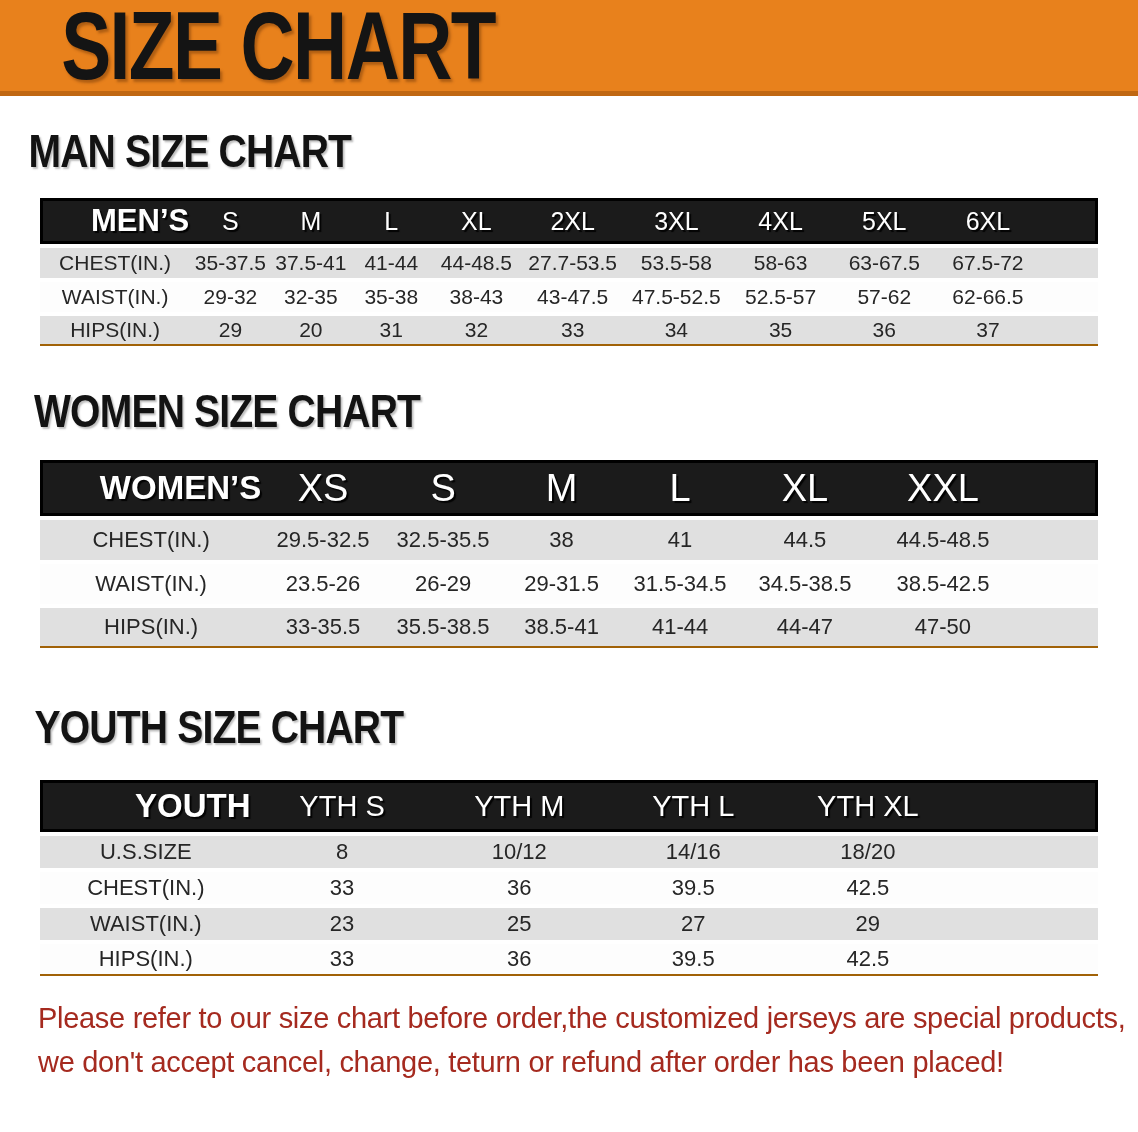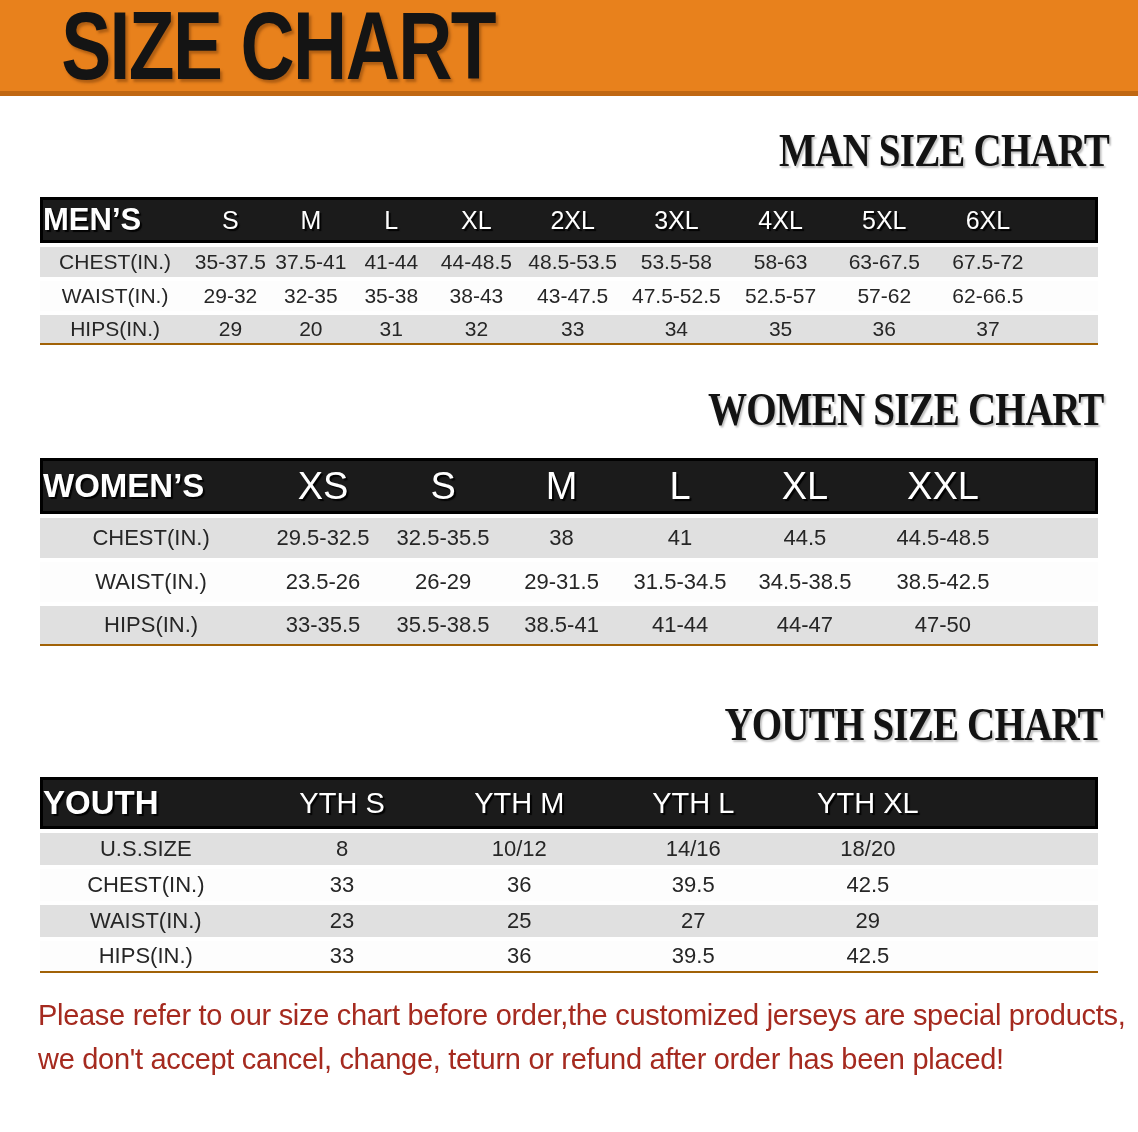--- a/index.html
+++ b/index.html
@@ -26,24 +26,23 @@
   .condense {
     display: inline-block;
     transform: scaleX(0.78);
     transform-origin: center;
     letter-spacing: -2px;
     text-shadow: 3px 3px 3px rgba(70, 30, 0, 0.35);
   }
 
   
   h2.section-heading {
-    margin: 0; text-align: right;
+    margin: 0; text-align: left;
     font-size: 46px; font-weight: 700; color: #131313;
     white-space: nowrap;
-    font-family: Liberation Serif, serif;
   }
   h2 .condense { transform: scaleX(0.85); letter-spacing: -1px; text-shadow: 2px 2px 2px rgba(0,0,0,0.25); }
   #men-heading   { margin: 28px 0 16px; }
   #women-heading { margin: 34px 0 18px; }
   #youth-heading { margin: 48px 2px 22px; }
 
   
   table.size-table {
     width: 1058px;
     margin-left: 40px;
@@ -55,21 +54,21 @@
     background: var(--band, #1B1B1B);
     color: #ffffff;
     border-top: 3px solid #000;
     border-bottom: 3px solid #000;
     white-space: nowrap;
     text-shadow: 2px 2px 1px rgba(0,0,0,0.9);
     font-weight: 400;
     text-align: center;
     overflow: visible;
   }
-  table.size-table th:first-child  { border-left: 3px solid #000; text-align: left; padding-left: 0; font-weight: 700; }
+  table.size-table th:first-child  { border-left: 3px solid #000; text-align: right; padding-left: 0; font-weight: 700; }
   table.size-table th:last-child   { border-right: 3px solid #000; }
   table.size-table td {
     text-align: center; white-space: nowrap;
     color: #262626; padding: 0;
   }
   tr.shade { background: var(--row-gray, #E0E0E0); }
   tr.plain { background: #fdfdfd; }
   tbody tr:last-child td { border-bottom: 2px solid #a16207; }
 
   .tbl-men th  { height: 46px; font-size: 25px; }
@@ -131,21 +130,21 @@
         <th></th>
       </tr>
     </thead>
     <tbody>
       <tr class="shade">
         <td>CHEST(IN.)</td>
         <td>35-37.5</td>
         <td>37.5-41</td>
         <td>41-44</td>
         <td>44-48.5</td>
-        <td>48.5-53.5</td>
+        <td>27.7-53.5</td>
         <td>53.5-58</td>
         <td>58-63</td>
         <td>63-67.5</td>
         <td>67.5-72</td>
         <td></td>
       </tr>
       <tr class="plain">
         <td>WAIST(IN.)</td>
         <td>29-32</td>
         <td>32-35</td>

